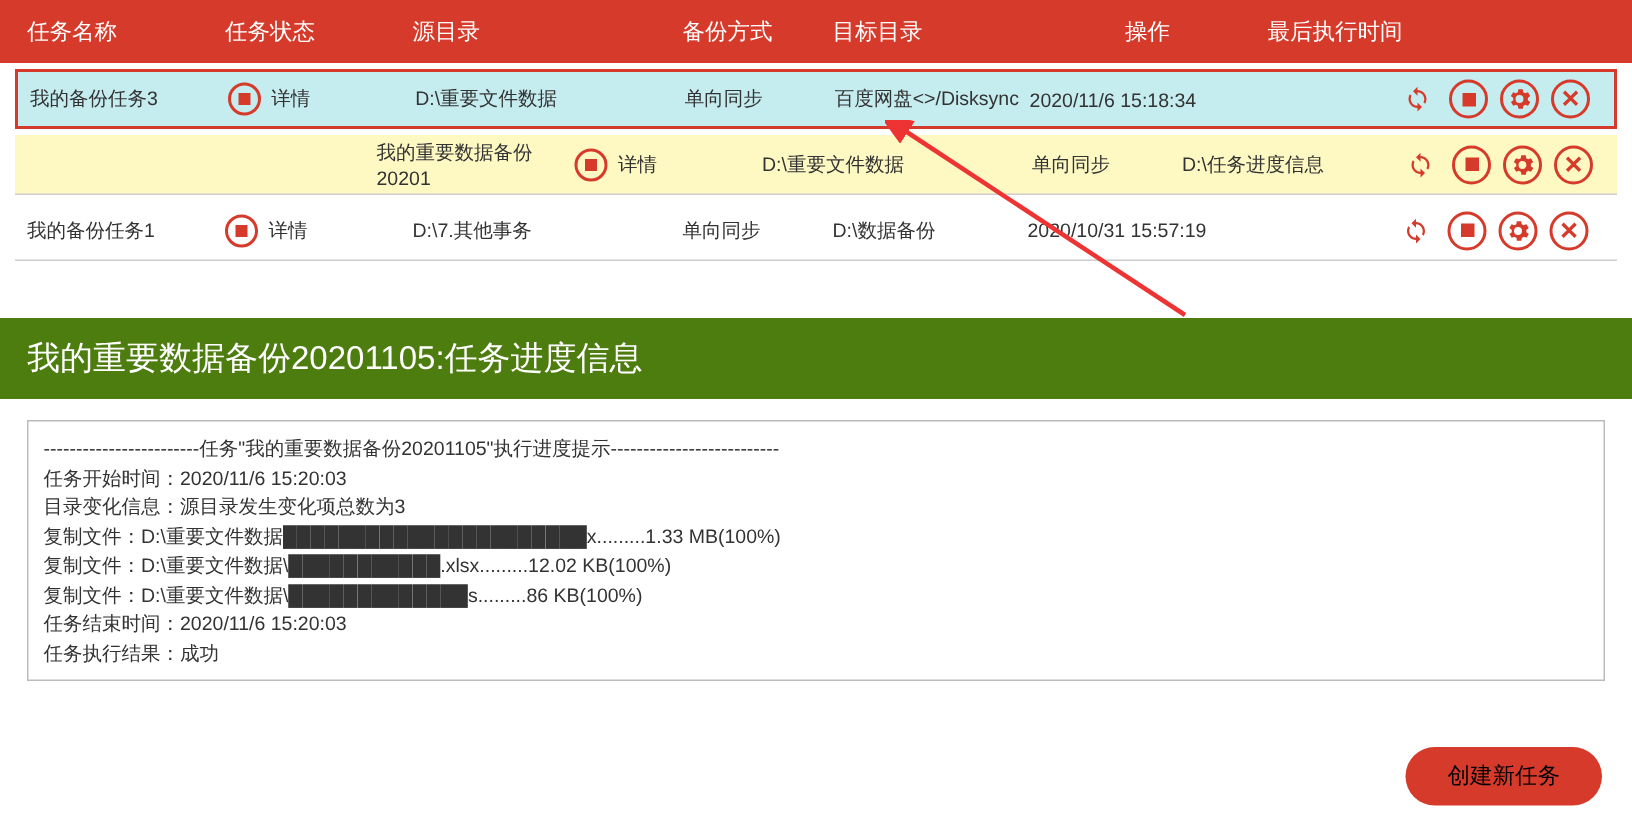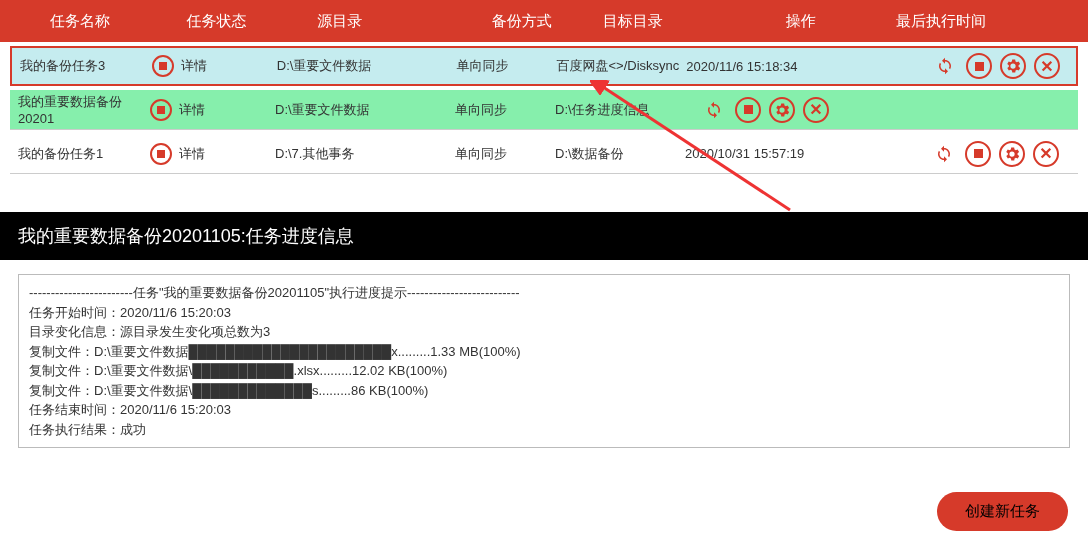--- a/index.html
+++ b/index.html
@@ -1,52 +1,52 @@
 <!DOCTYPE html>
 <html><head>
   <meta charset="utf-8">
   <style>
     * { margin: 0; padding: 0; box-sizing: border-box; }
     body { font-family: "Microsoft YaHei", sans-serif; background: #fff; font-size: 14px; }
     .container { width: 1088px; }
 
     
     .thead { display: flex; background: #d63a2a; color: #fff; height: 42px; align-items: center; padding: 0 10px; }
-    .thead .col { font-size: 15px; margin-left: 32px; }
+    .thead .col { font-size: 15px; }
     .c1 { width: 140px; padding-left: 8px;}
     .c2 { width: 125px; }
     .c3 { width: 180px; }
     .c4 { width: 100px; }
     .c5 { width: 130px; }
     .c6 { width: 230px; }
     .c7 { width: 160px; text-align: center; }
 
     
     .tbody { padding: 0 10px;}
     .row { display: flex; align-items: center; height: 40px; border-bottom: 1px solid #ccc; position: relative; }
     .row .col { font-size: 13px; color: #333; }
     .row1 { background: #c5ecef; border: 2px solid #d63a2a; margin-top: 4px; }
-    .row2 { background: #86efac; margin-top: 4px;}
+    .row2 { background: #fef9c3; margin-top: 4px; justify-content: flex-end;}
     .row3 { background: #fff; margin-top: 4px;}
 
     .status { display: flex; align-items: center; gap: 7px; }
     .status-ico { width: 22px; height: 22px; border: 2px solid #d63a2a; border-radius: 50%; display:flex; align-items:center; justify-content:center; }
     .status-ico .sq { width: 8px; height: 8px; background: #d63a2a; }
 
     .ops { display: flex; gap: 8px; justify-content: center; align-items: center;}
     .op-btn { width: 26px; height: 26px; border: 2px solid #d63a2a; border-radius: 50%; display:flex; align-items:center; justify-content:center; color: #d63a2a; cursor: pointer; background:transparent;}
     .op-btn.refresh { border:none; }
     .op-btn svg { width: 18px; height: 18px; }
     .op-btn .sq { width: 9px; height: 9px; background:#d63a2a; }
     .op-btn .x { font-size: 16px; font-weight: bold; }
 
     .spacer { height: 20px; }
 
     
-    .panel-title { background: #000000; color:#fff; padding: 12px 18px; font-size: 18px; margin-top: 18px;}
+    .panel-title { background: #4d7c0f; color:#fff; padding: 12px 18px; font-size: 22px; margin-top: 18px;}
     .panel-body { padding: 14px 18px 30px;}
     .log-box { border:1px solid #bbb; padding: 8px 10px; font-size: 13px; color: #333; line-height: 1.5; min-height: 160px; white-space: pre-line;}
 
     .footer { display:flex; justify-content:flex-end; padding: 14px 20px; }
     .create-btn { background:#d63a2a; color:#000000; border:none; border-radius: 20px; padding: 10px 28px; font-size: 15px; cursor:pointer;}
 
     
     .arrow { position:absolute; pointer-events:none; }
   </style>
 </head>

